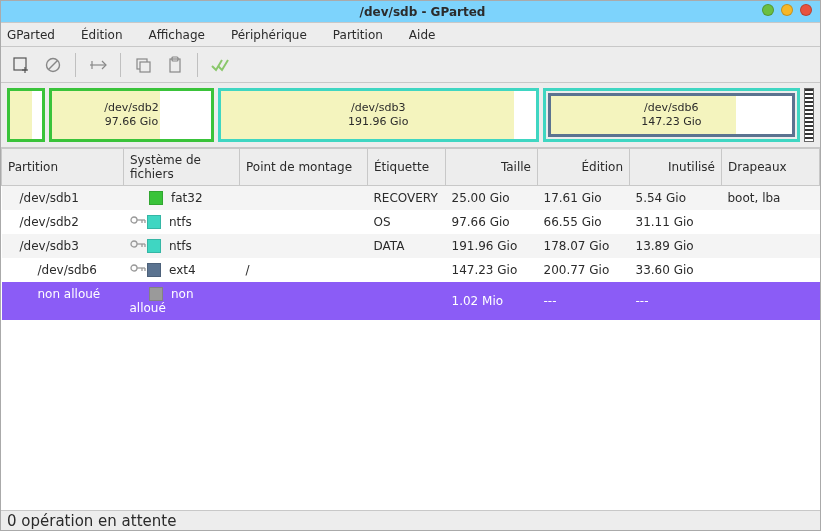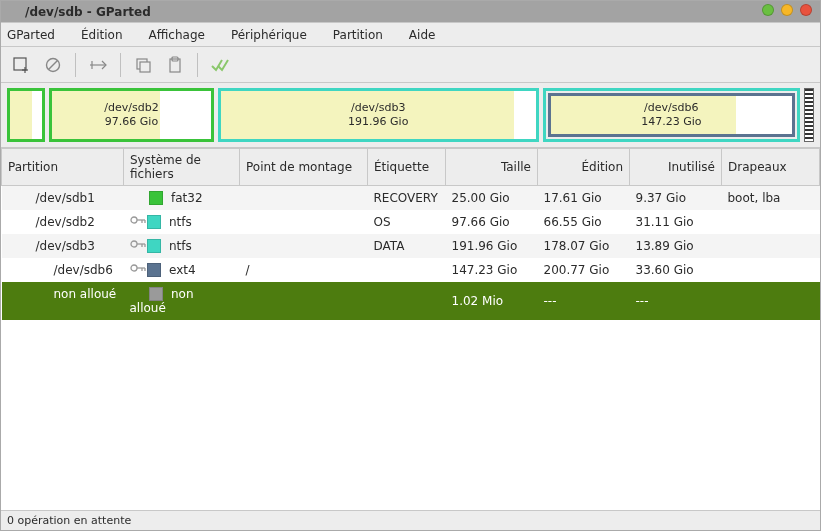--- a/index.html
+++ b/index.html
@@ -1,48 +1,48 @@
 <!DOCTYPE html>
 <html><head>
 <meta charset="utf-8">
 <style>
 * { box-sizing: border-box; margin: 0; padding: 0; }
 body { font-family: "DejaVu Sans", "Liberation Sans", Arial, sans-serif; font-size: 12px; color: #2b2b2b; background: #f0f0f0; width: 821px; height: 531px; overflow: hidden; }
 .window { width: 821px; height: 531px; border: 1px solid #aaa; display: flex; flex-direction: column; background: #ededed; }
-.titlebar { height: 22px; background: #a3a3a3; border-bottom: 1px solid #c8c8c8; display: flex; align-items: center; justify-content: flex-start; position: relative; font-weight: bold; padding-left: 24px; }
+.titlebar { height: 22px; background: #7dd3fc; border-bottom: 1px solid #c8c8c8; display: flex; align-items: center; justify-content: center; position: relative; font-weight: bold; padding-left: 24px; }
 .title-icons { position: absolute; right: 8px; top: 3px; display: flex; gap: 7px; }
 .dot { width: 12px; height: 12px; border-radius: 50%; border: 1px solid rgba(0,0,0,0.2); }
 .dot.min { background: #6abf41; }
 .dot.max { background: #f7b727; }
 .dot.close { background: #e8523e; }
 .menubar { height: 24px; display: flex; align-items: center; padding: 0 6px; gap: 26px; border-bottom: 1px solid #c8c8c8; }
 .menubar span { cursor: default; }
 .toolbar { height: 36px; display: flex; align-items: center; padding: 0 6px; gap: 4px; border-bottom: 1px solid #c8c8c8; }
 .tb-sep { width: 1px; height: 24px; background: #c0c0c0; margin: 0 4px; }
 .tb-btn { width: 28px; height: 28px; display: flex; align-items: center; justify-content: center; border: 1px solid transparent; border-radius: 2px; }
 .dev-select { margin-left: auto; display: flex; align-items: center; border: 1px solid #aaa; border-radius: 3px; height: 28px; padding: 0 4px 0 6px; background: #f4f4f4; gap: 6px; }
 .dev-select .caret { width: 18px; height: 24px; border-left: 1px solid #bbb; display: flex; align-items: center; justify-content: center; margin-left: 4px; }
 .viz { height: 65px; display: flex; gap: 4px; padding: 5px 6px; align-items: stretch; border-bottom: 1px solid #c8c8c8; background: #ededed; }
 .viz .blk { position: relative; border: 3px solid; display: flex; flex-direction: column; align-items: center; justify-content: center; font-size: 11px; }
 .viz .fill { position: absolute; left: 0; top: 0; bottom: 0; background: #f4f4be; }
 .viz .lbl { position: relative; z-index: 1; text-align: center; line-height: 14px; }
 .table-wrap { flex: 1; overflow: auto; background: #fff; }
 table { width: 100%; border-collapse: collapse; font-size: 12px; }
 thead th { background: #ededed; border: 1px solid #c8c8c8; padding: 4px 6px; font-weight: normal; text-align: left; height: 22px; }
 thead th.r { text-align: right; }
-tbody td { padding: 4px 6px; height: 24px; border-bottom: 1px solid transparent; margin-left: 16px; }
+tbody td { padding: 4px 6px; height: 24px; border-bottom: 1px solid transparent; }
 tbody tr:nth-child(odd) { background: #f4f4f4; }
 tbody tr:nth-child(even) { background: #ffffff; }
-tbody tr.selected { background: #4d7c0f; color: #fff; }
+tbody tr.selected { background: #8b5cf6; color: #fff; }
 td.r { text-align: left; }
 .swatch { display: inline-block; width: 14px; height: 14px; vertical-align: middle; border: 1px solid rgba(0,0,0,0.15); }
 .key-icon { display: inline-block; width: 14px; height: 14px; vertical-align: middle; }
 .warn-icon { display: inline-block; width: 14px; height: 14px; background: #f7d038; border: 1px solid #c49a00; border-radius: 2px; text-align: center; font-weight: bold; font-size: 10px; line-height: 13px; color: #444; }
 .tri { display: inline-block; width: 0; height: 0; border-left: 4px solid transparent; border-right: 4px solid transparent; border-top: 6px solid #555; vertical-align: middle; margin-right: 4px; }
-.statusbar { height: 20px; border-top: 1px solid #c8c8c8; display: flex; align-items: center; padding: 0 6px; font-size: 11px; background: #ededed; }
+.statusbar { height: 20px; border-top: 1px solid #c8c8c8; display: flex; align-items: center; padding: 0 6px; font-size: 15px; background: #ededed; }
 .part-col { display: flex; align-items: center; }
 svg { display: block; }
 </style>
 </head>
 <body>
 
 <div class="window">
   <div class="titlebar">
     <span>/dev/sdb - GParted</span>
     <div class="title-icons">
@@ -145,21 +145,21 @@
           <tr>
             <td class="part-col">
               <span style="display:inline-block;width:12px"></span>
               <span>/dev/sdb1</span>
             </td>
             <td><span style="display:inline-block;width:16px"></span> <span class="swatch" style="background:#3ac33a"></span> &nbsp;<span>fat32</span></td>
             <td></td>
             <td>RECOVERY</td>
             <td class="r">25.00 Gio</td>
             <td class="r">17.61 Gio</td>
-            <td class="r">9.37 Gio</td>
+            <td class="r">5.54 Gio</td>
             <td>boot, lba</td>
           </tr>
           <tr>
             <td class="part-col">
               <span style="display:inline-block;width:12px"></span>
               <span>/dev/sdb2</span>
             </td>
             <td><span class="key-icon"><svg width="16" height="10" viewBox="0 0 16 10">
                   <circle cx="4" cy="5" r="3" fill="none" stroke="#999" stroke-width="1.3"></circle>
                   <line x1="7" y1="5" x2="15" y2="5" stroke="#999" stroke-width="1.3"></line>

